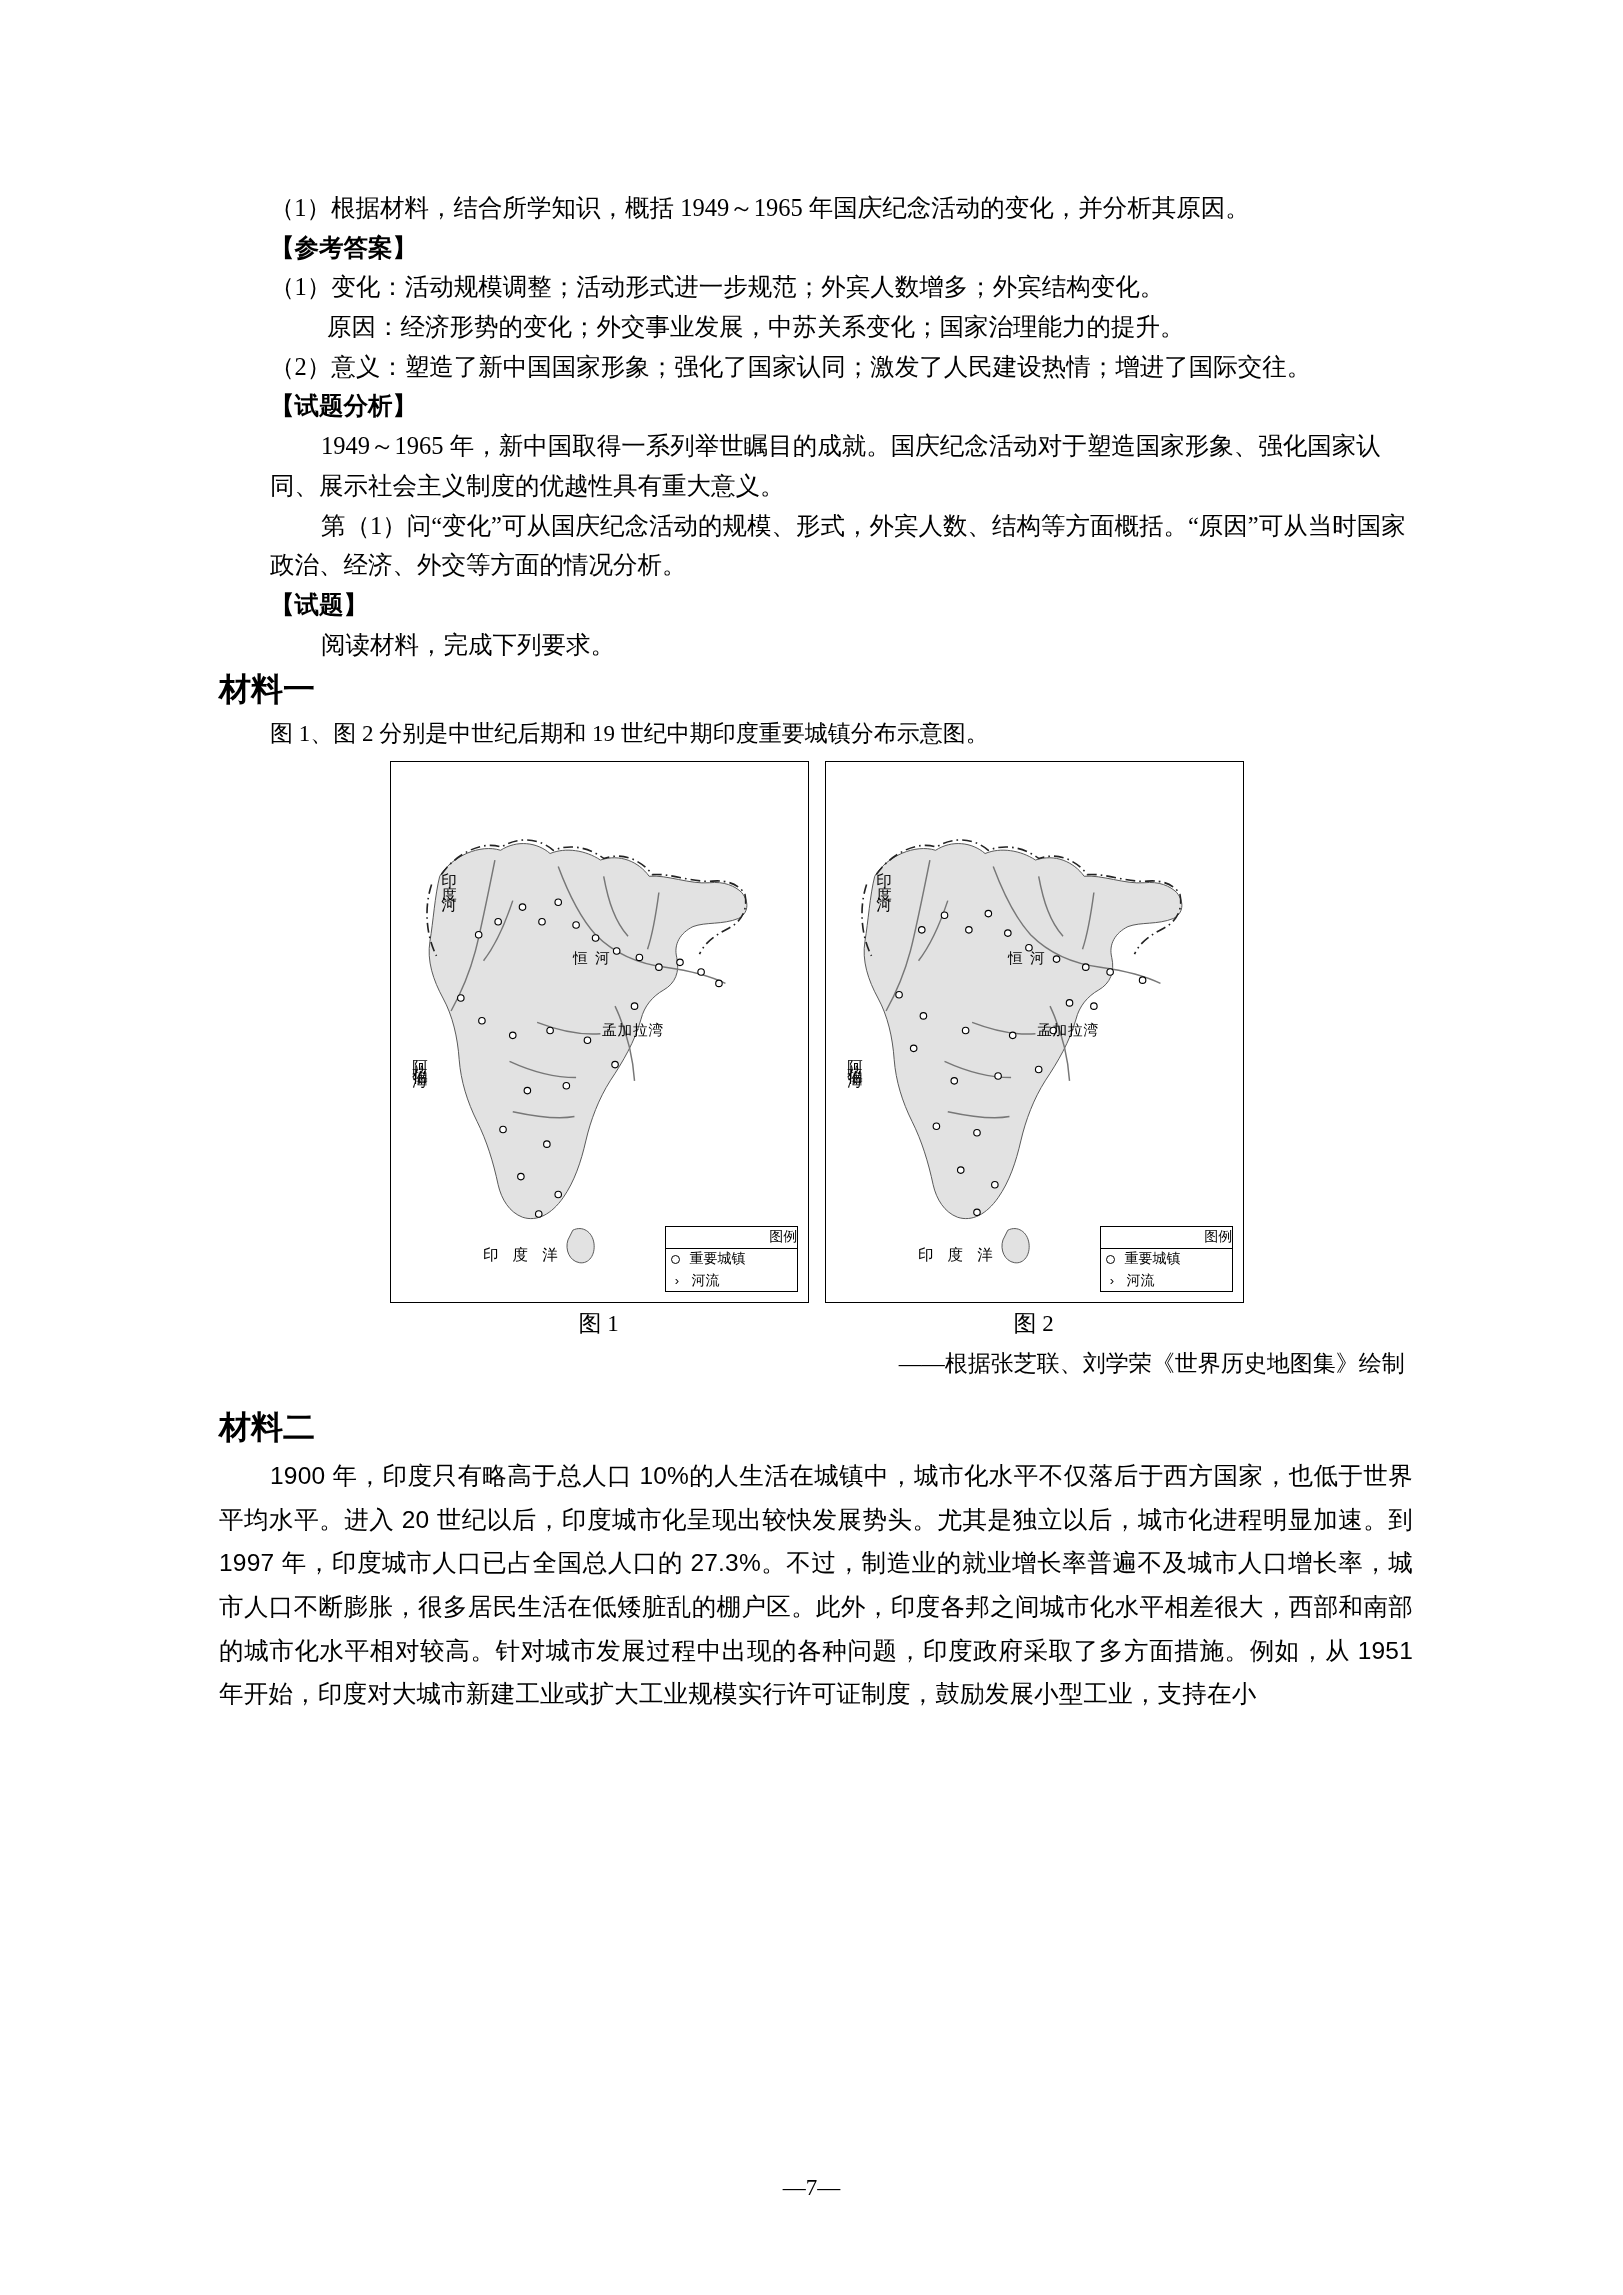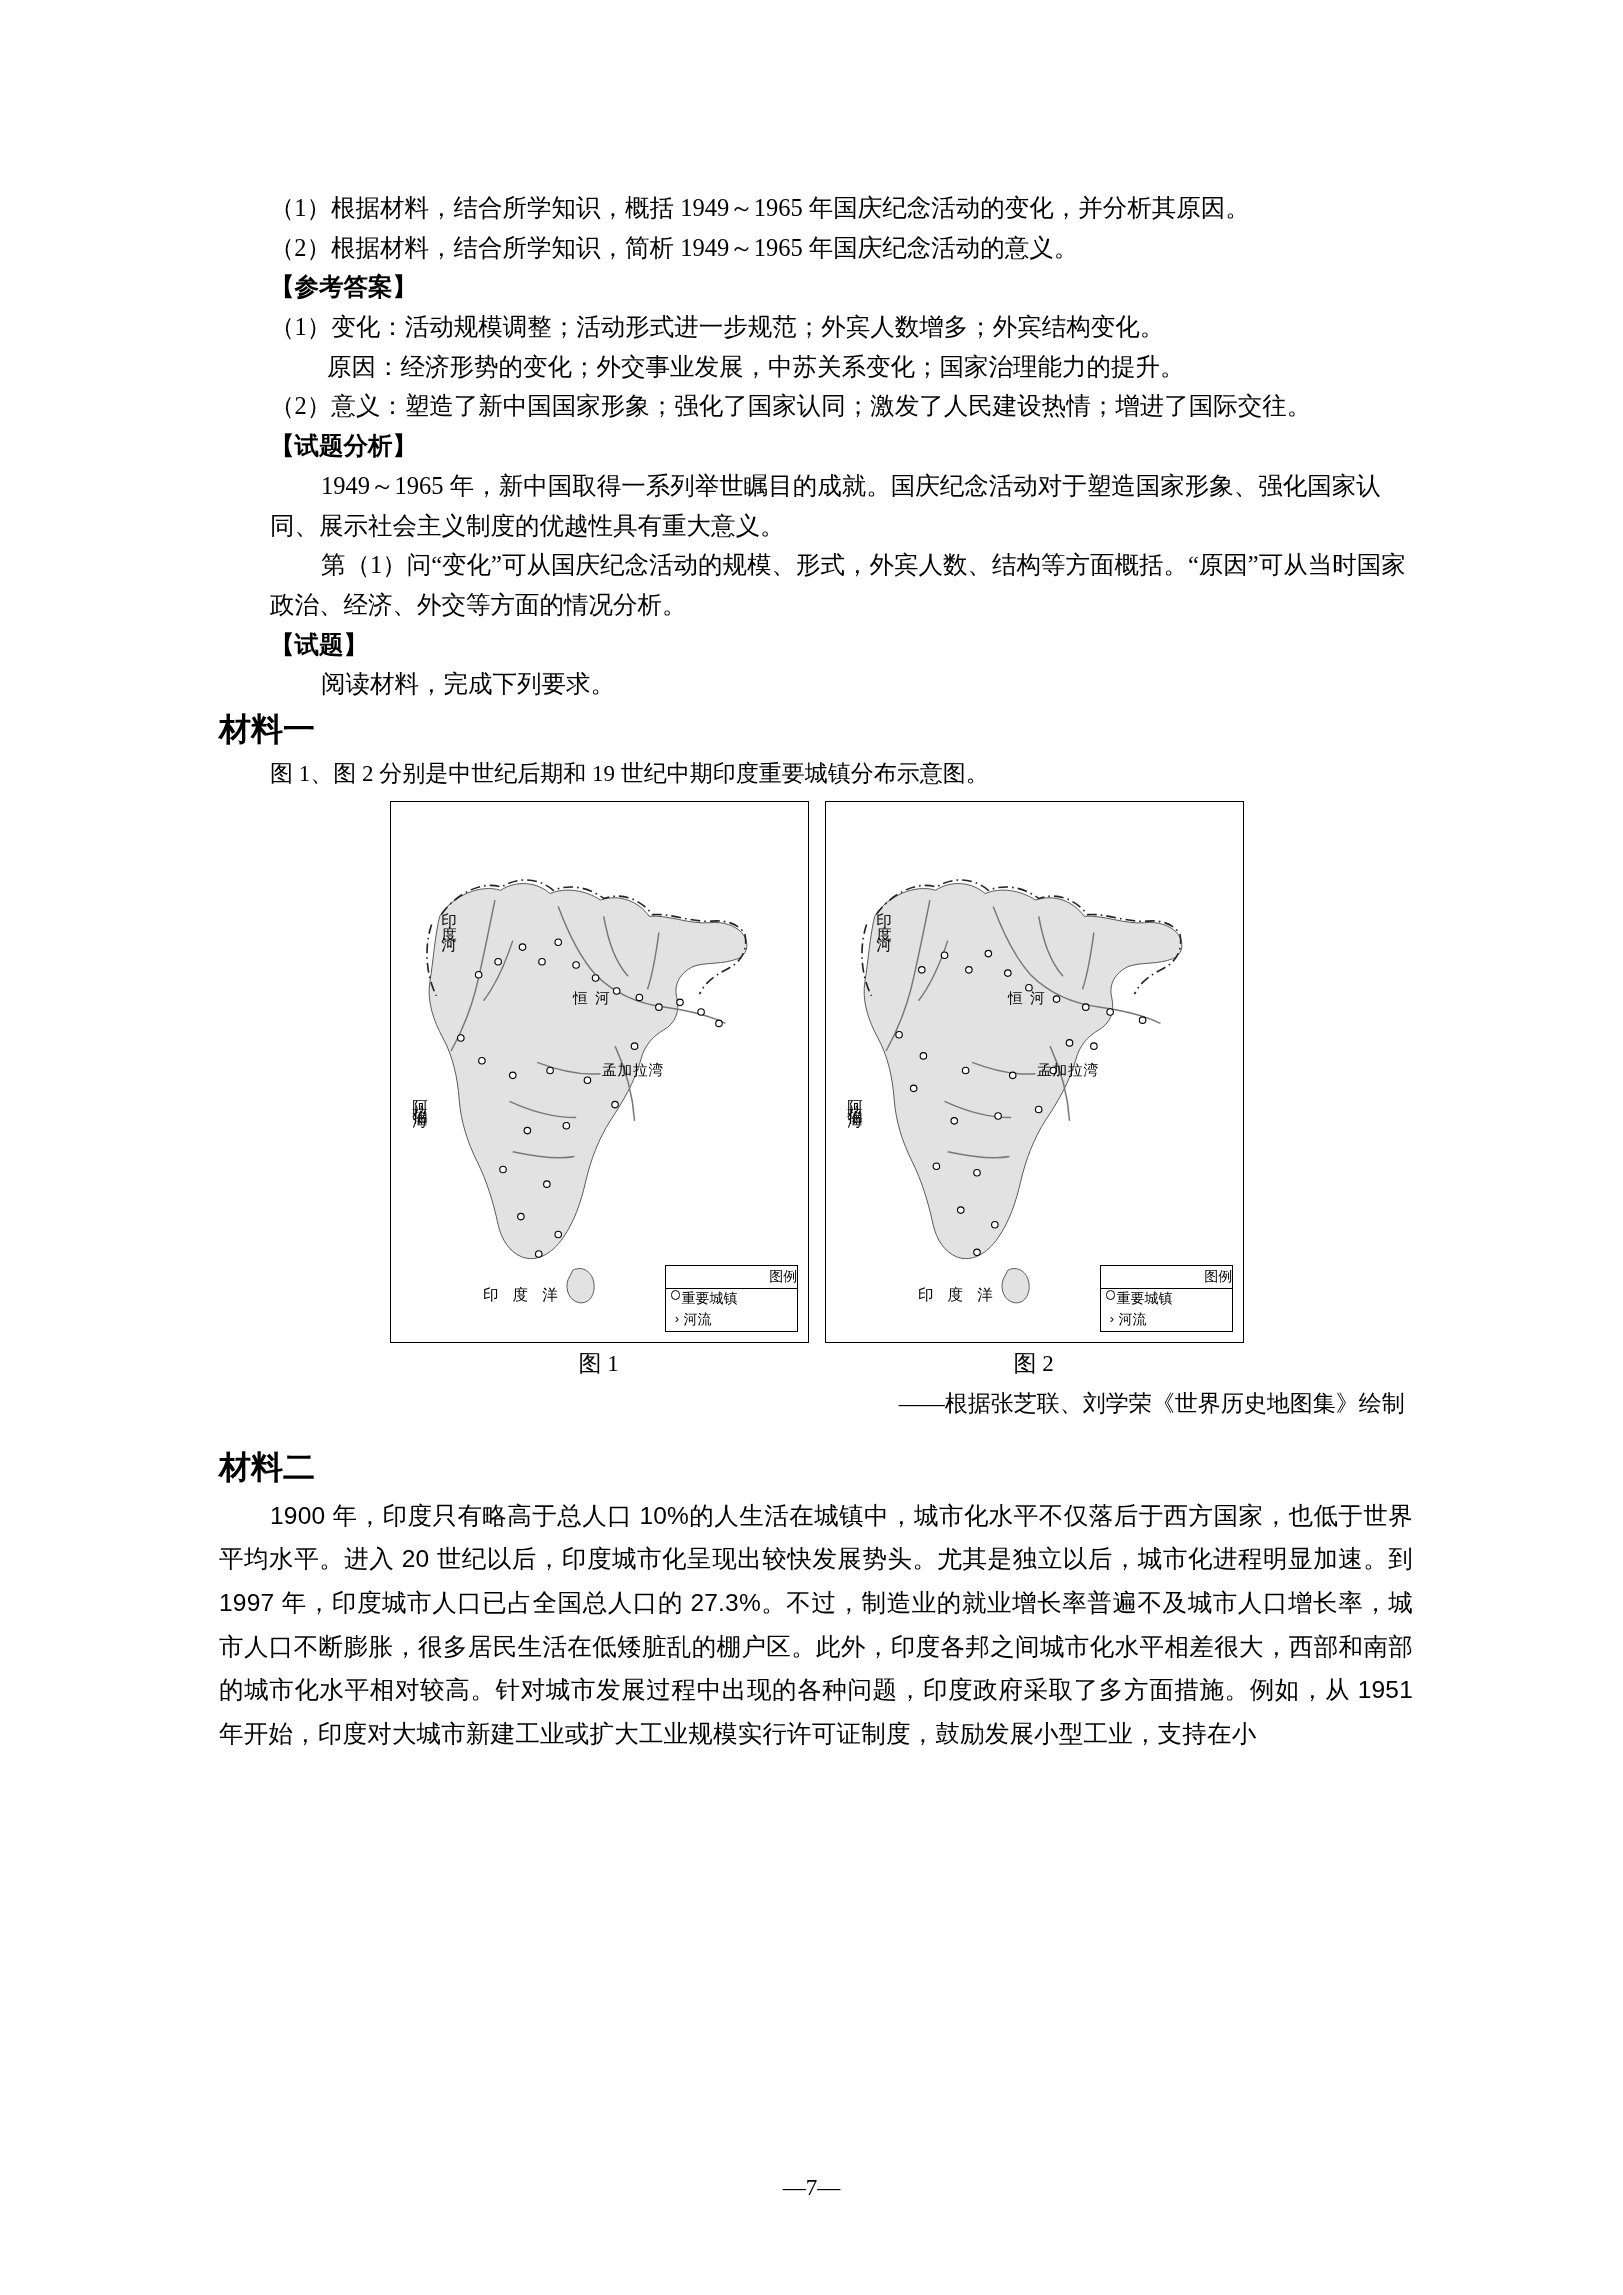--- a/index.html
+++ b/index.html
@@ -126,21 +126,22 @@
     font-size: 14px;
     font-family: "Liberation Sans", "DejaVu Sans", sans-serif;
   }
   .legend-title {
     text-align: right;
     border-bottom: 1.2px solid #000;
     padding: 1.6px 0;
   }
   .legend-row {
     display: flex;
-    gap: 1px;
+    align-items: center;
+    gap: 9px;
     padding: 1.6px 4.9px;
   }
   .legend-dot {
     width: 7.4px; height: 7.4px; border: 1px solid #000; border-radius: 50%;
     display: inline-block;
   }
   .legend-riv {
     display: inline-block; width: 11.5px; text-align: center; font-size: 13px;
   }
   .vlabel {
@@ -158,21 +159,20 @@
   }
   .hlabel.small { font-size: 14.7px; letter-spacing: 1.6px; }
 </style>
 </head>
 <body>
 
 <div class="page">
   <div class="content">
 
     <p class="q-line">（1）根据材料，结合所学知识，概括 1949～1965 年国庆纪念活动的变化，并分析其原因。</p>
-    <p class="q-line">（2）根据材料，结合所学知识，简析 1949～1965 年国庆纪念活动的意义。</p>
 
     <p class="sect-head">【参考答案】</p>
     <p class="ans-line">（1）变化：活动规模调整；活动形式进一步规范；外宾人数增多；外宾结构变化。</p>
     <p class="ans-line indent2">原因：经济形势的变化；外交事业发展，中苏关系变化；国家治理能力的提升。</p>
     <p class="ans-line hang">（2）意义：塑造了新中国国家形象；强化了国家认同；激发了人民建设热情；增进了国际交往。</p>
 
     <p class="sect-head">【试题分析】</p>
     <p class="body-par">1949～1965 年，新中国取得一系列举世瞩目的成就。国庆纪念活动对于塑造国家形象、强化国家认同、展示社会主义制度的优越性具有重大意义。</p>
     <p class="body-par">第（1）问“变化”可从国庆纪念活动的规模、形式，外宾人数、结构等方面概括。“原因”可从当时国家政治、经济、外交等方面的情况分析。</p>
 

